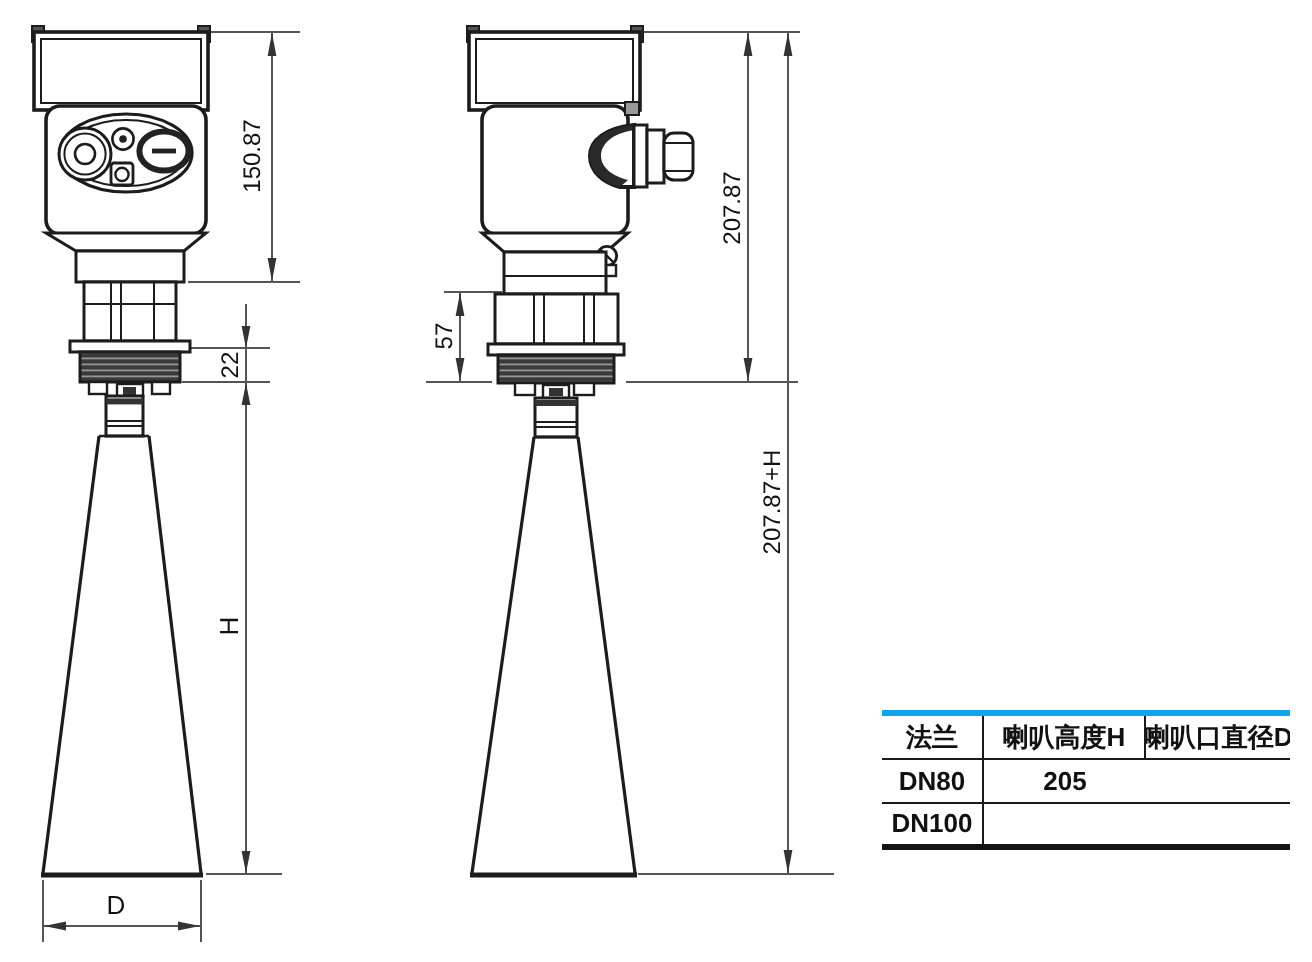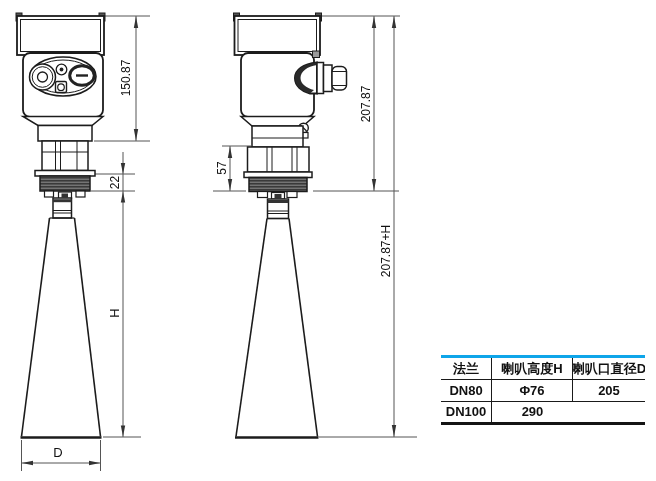--- a/index.html
+++ b/index.html
@@ -194,22 +194,20 @@
   </svg>
 
   <div class="spec-table">
     <div class="spec-row header">
       <div class="spec-cell c0">法兰</div>
       <div class="spec-cell c1">喇叭高度H</div>
       <div class="spec-cell c2">喇叭口直径D</div>
     </div>
     <div class="spec-row">
       <div class="spec-cell c0">DN80</div>
-      <div class="spec-cell c1">Φ76</div>
       <div class="spec-cell c2">205</div>
     </div>
     <div class="spec-row">
       <div class="spec-cell c0">DN100</div>
-      <div class="spec-cell c2">290</div>
     </div>
   </div>
 
 </div>
 
 </body></html>

